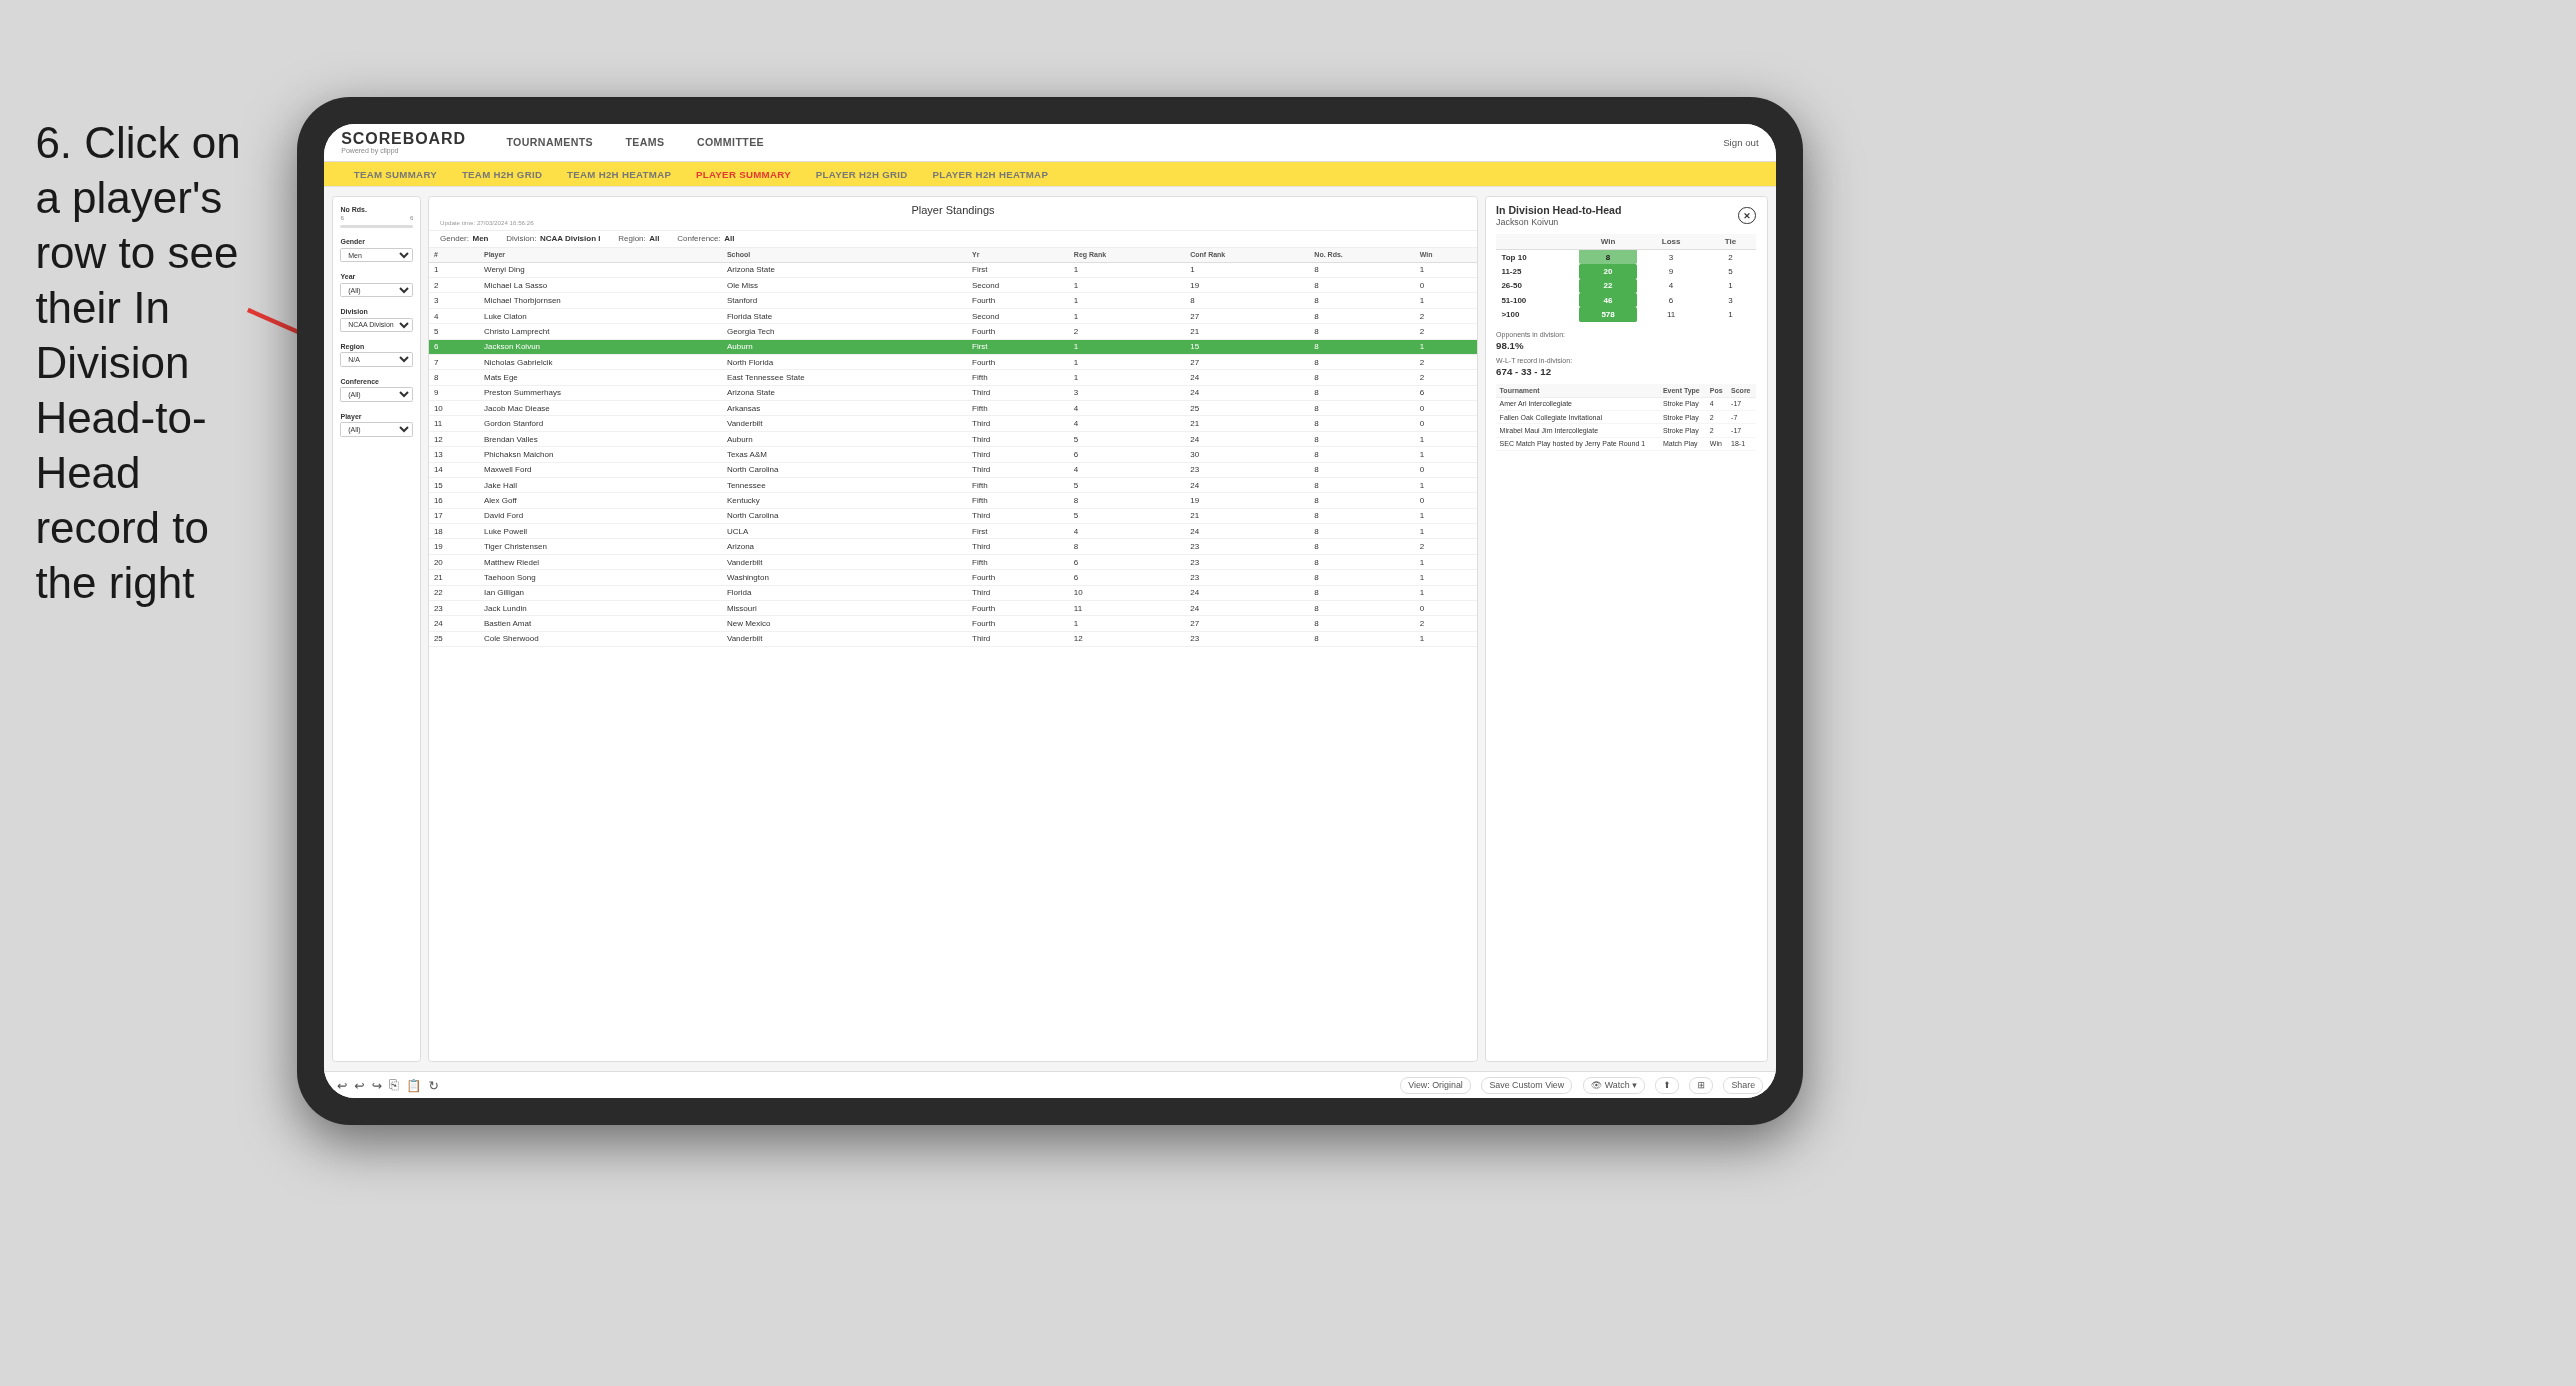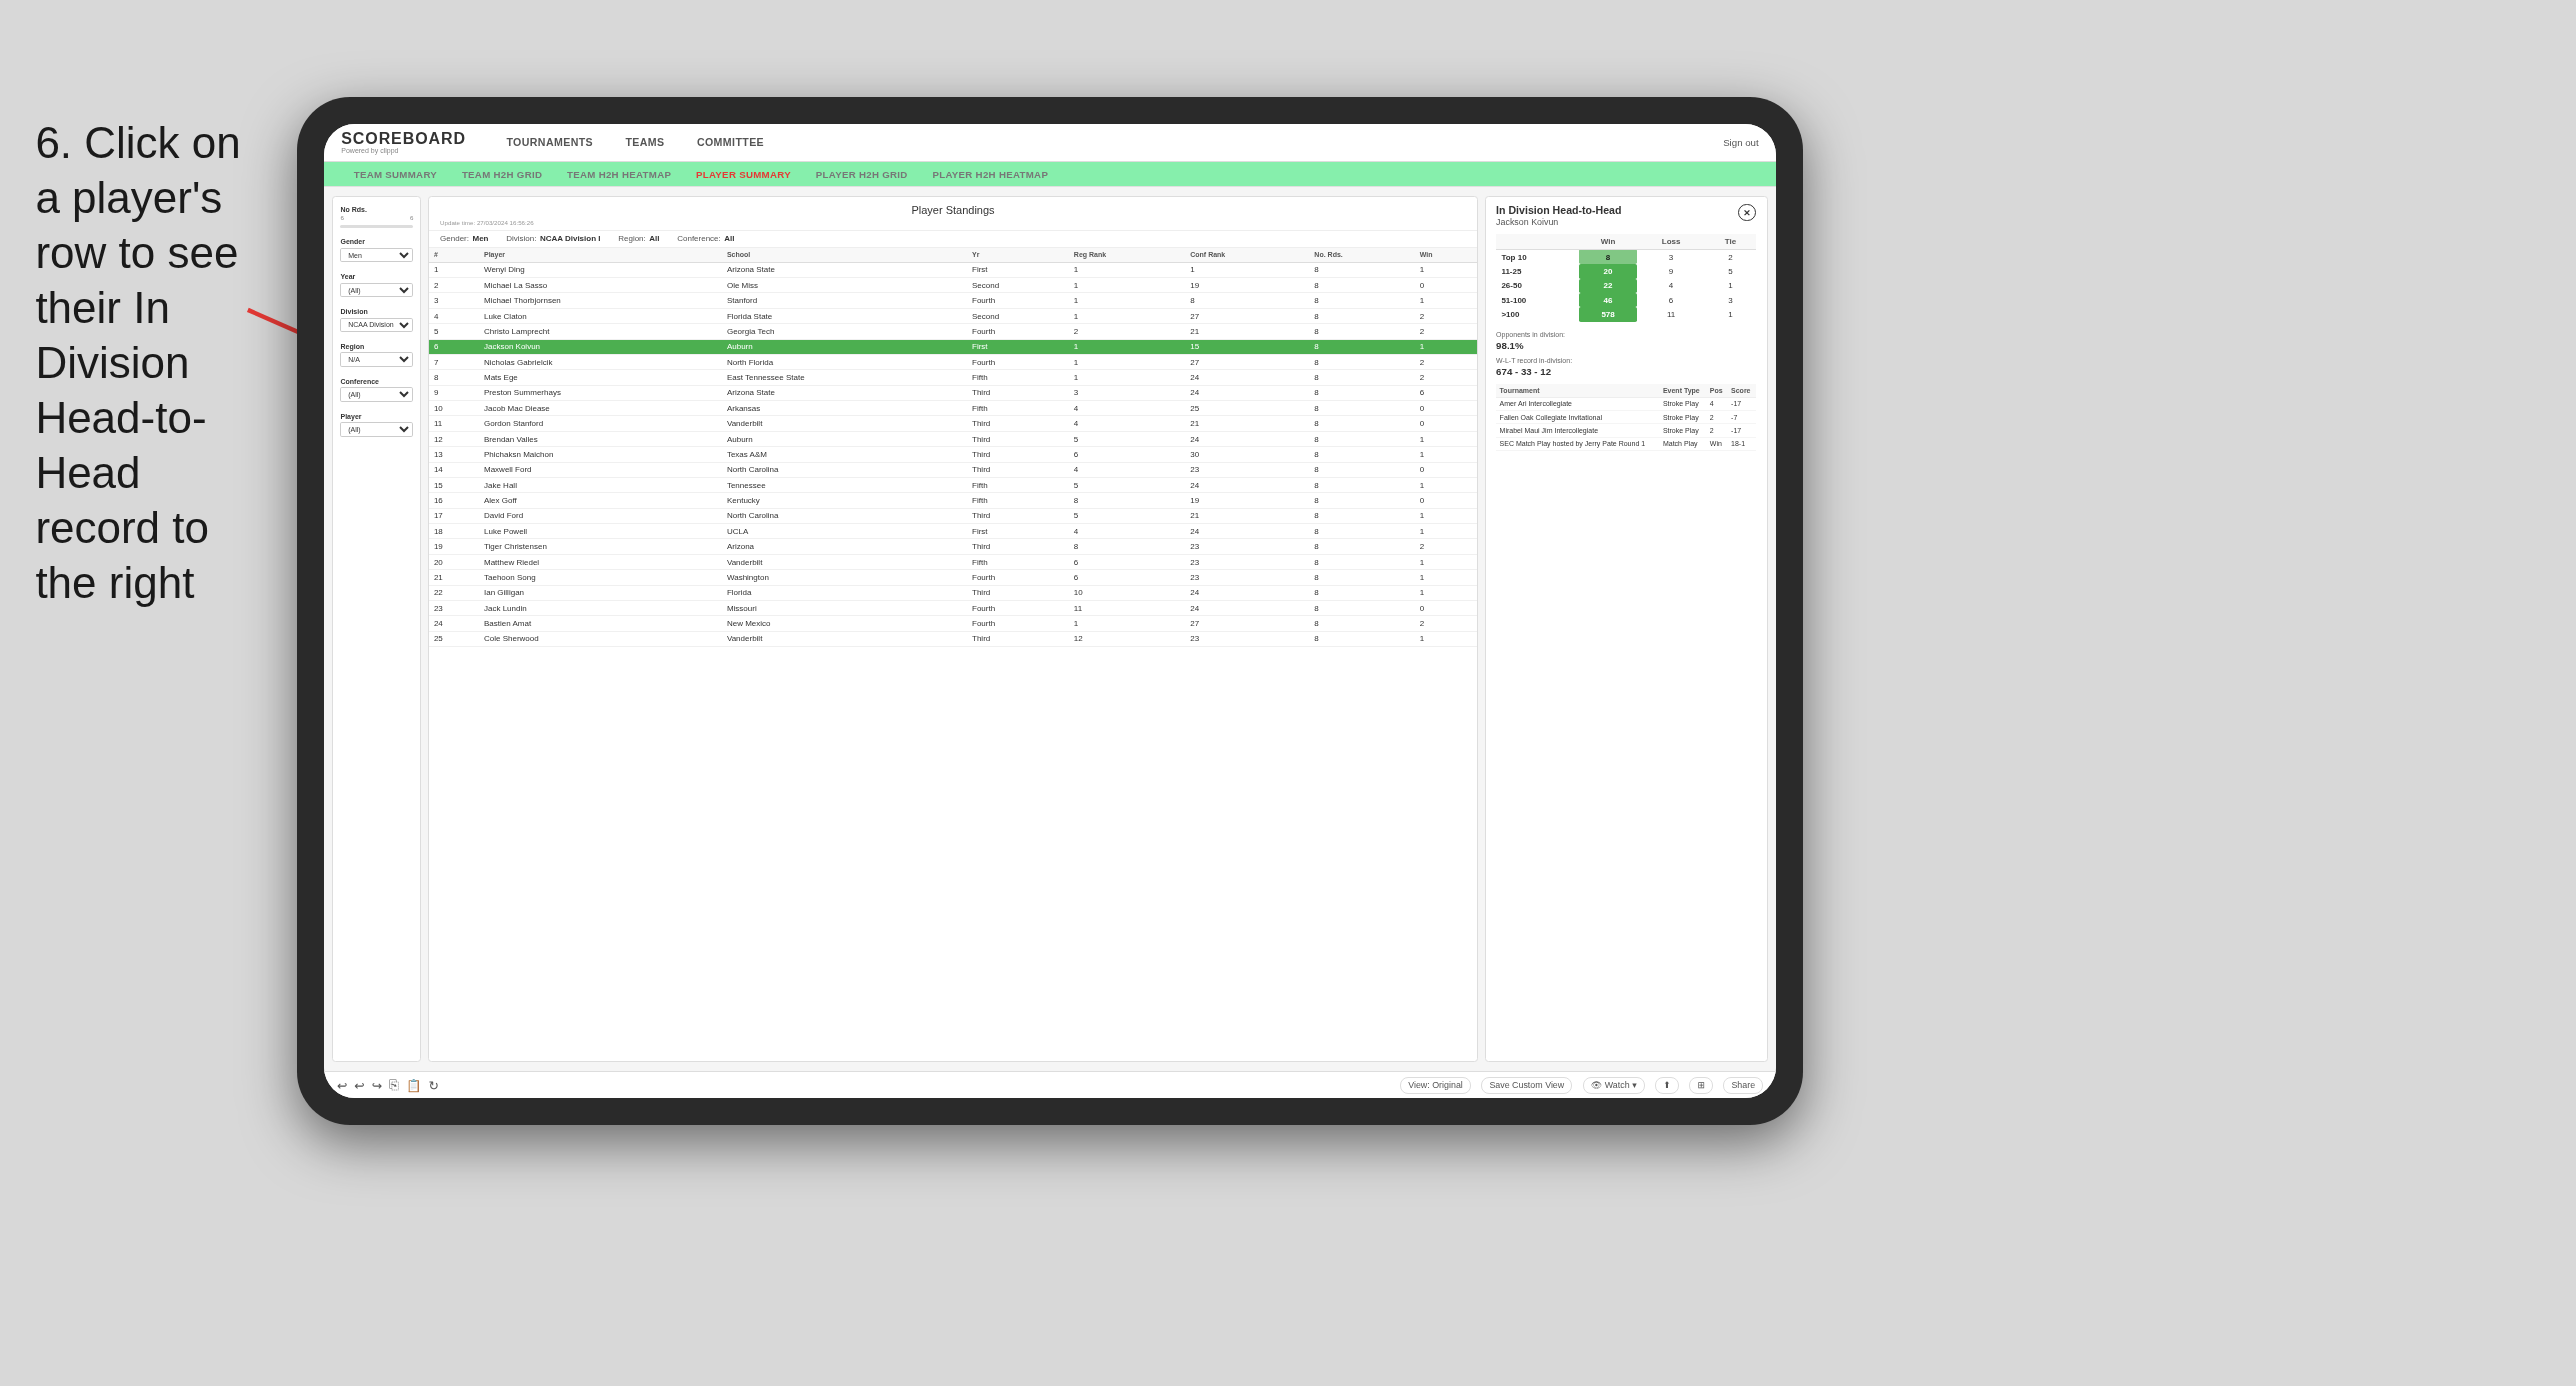--- a/index.html
+++ b/index.html
@@ -96,21 +96,21 @@
     .header-right {
       display: flex;
       align-items: center;
       gap: 8.9px;
       font-size: 9.7px;
       color: #666;
     }
 
     
     .sub-nav {
-      background: #86efac;
+      background: #fde047;
       border-bottom: 1.8px solid #e0e0e0;
       padding: 0 17.7px;
       display: flex;
       gap: 0;
       flex-shrink: 0;
     }
 
     .sub-tab {
       padding: 7px 12.4px;
       font-size: 9.7px;
@@ -286,21 +286,21 @@
       overflow: hidden;
       flex-shrink: 0;
       display: flex;
       flex-direction: column;
     }
 
     .h2h-header {
       padding: 7px 10.6px;
       display: flex;
       justify-content: space-between;
-      align-items: flex-start;
+      align-items: center;
     }
 
     .h2h-title {
       font-size: 10.6px;
       font-weight: 700;
       color: #333;
     }
 
     .h2h-player {
       font-size: 8.9px;

